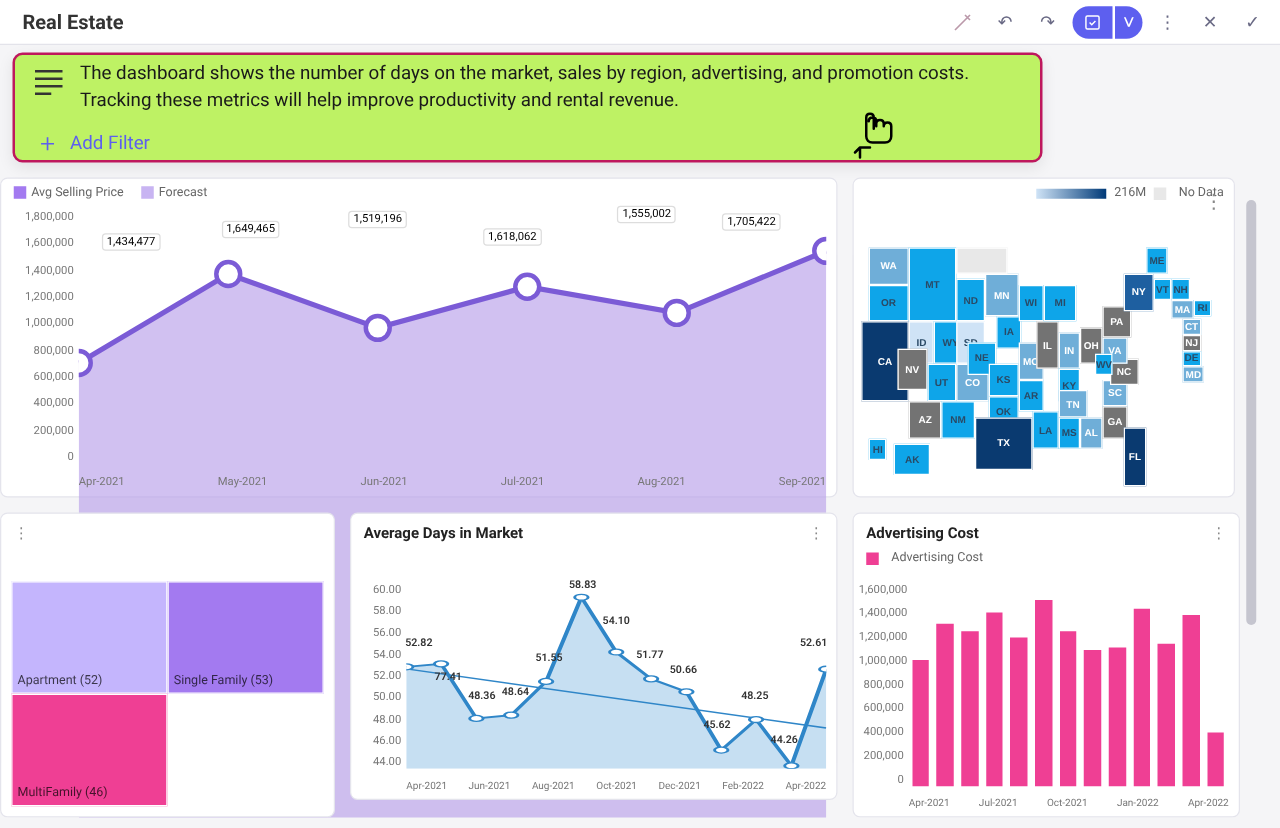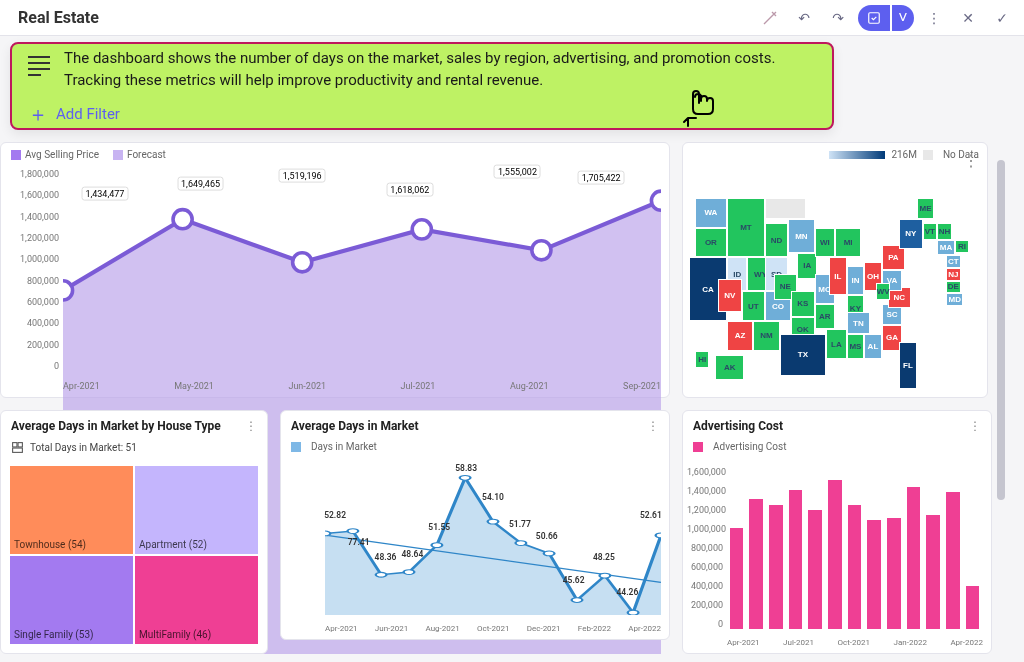--- a/index.html
+++ b/index.html
@@ -36,23 +36,23 @@
   .dlabel{position:absolute;font-size:9px;background:#fff;border:1px solid #ddd;border-radius:3px;padding:1px 3px;transform:translate(-50%,-160%)}
 
   
   .map-card{position:absolute;top:100px;left:682px;width:306px;height:256px;border:1px solid #e4e4ec;border-radius:6px;background:#fff;padding:6px 8px}
   .map-more{position:absolute;right:8px;top:8px;color:#888;cursor:pointer}
   .map-legend{display:flex;align-items:center;justify-content:flex-end;gap:6px;font-size:10px;color:#666}
   .grad{display:inline-block;width:56px;height:8px;background:linear-gradient(90deg,#cfe3f6,#003a78)}
   .usmap{position:absolute;left:6px;right:6px;top:38px;bottom:4px}
   .state{position:absolute;border:1px solid #fff;display:flex;align-items:center;justify-content:center;font-size:8px;font-weight:700;color:#fff;font-family:Arial}
   .s1{background:#cfe3f6;color:#2a4a66}
-  .s2{background:#22c55e;color:#2a4a66}
+  .s2{background:#0ea5e9;color:#2a4a66}
   .s3{background:#6faed8}
-  .s4{background:#ef4444}
+  .s4{background:#737373}
   .s5{background:#1e5fa0}
   .s6{background:#0a3a70}
   .ne{background:#e8e8e8;color:#aaa}
 
   
   .card{position:absolute;border:1px solid #e4e4ec;border-radius:6px;background:#fff}
   .card-head{display:flex;justify-content:space-between;align-items:center;padding:8px 10px;font-size:12px;font-weight:700;color:#222}
   .card-more{color:#888;cursor:pointer;font-weight:400}
   .tree{left:0;top:368px;width:268px;height:244px}
   .tree-sub{font-size:10px;color:#444;padding:0 10px 6px;display:flex;align-items:center;gap:6px}
@@ -231,48 +231,45 @@
       <div class="state s4" style="left:88%;top:41%;width:5%;height:6%">NJ</div>
       <div class="state s2" style="left:88%;top:47%;width:5%;height:6%">DE</div>
       <div class="state s3" style="left:88%;top:53%;width:6%;height:6%">MD</div>
       <div class="state s2" style="left:2%;top:80%;width:5%;height:8%">HI</div>
       <div class="state s2" style="left:9%;top:82%;width:10%;height:12%">AK</div>
     </div>
   </div>
 
   <div class="card tree">
     <div class="card-head">
-        <span>Average Days in Market by House Type</span>
         <span class="card-more">⋮</span>
       </div>
-    <div class="tree-sub">
-        <svg width="13" height="13" viewBox="0 0 24 24" fill="none" stroke="#555" stroke-width="2">
-          <rect x="3" y="3" width="8" height="8"></rect>
-          <rect x="13" y="3" width="8" height="8"></rect>
-          <rect x="3" y="13" width="18" height="8"></rect>
-        </svg>
-        <span>Total Days in Market: 51</span>
-      </div>
     <div class="treemap">
-      <div class="tm tm1">Townhouse (54)</div>
       <div class="tm tm2">Apartment (52)</div>
       <div class="tm tm3">Single Family (53)</div>
       <div class="tm tm4">MultiFamily (46)</div>
     </div>
   </div>
 
   <div class="card daysm">
     <div class="card-head">
         <span>Average Days in Market</span>
         <span class="card-more">⋮</span>
       </div>
-    <div class="mini-legend">
-        <span class="sq sq-blue"></span>
-        <span>Days in Market</span>
-      </div>
+    <div class="mini-y">
+      <span>60.00</span>
+        <span>58.00</span>
+        <span>56.00</span>
+        <span>54.00</span>
+        <span>52.00</span>
+        <span>50.00</span>
+        <span>48.00</span>
+        <span>46.00</span>
+        <span>44.00</span>
+    </div>
     <div class="mini-plot">
       <svg viewBox="0 0 100 100" preserveAspectRatio="none" style="width:100%;height:100%">
         <polygon fill="#aed2ec" opacity=".7" points="0,44.9 8.3,43.3 16.7,72.8 25,71 33.3,52.8 41.7,7.3 50,36.9 58.3,51.4 66.7,58.4 75,89.9 83.3,73.4 91.7,98.4 100,46.2 100,100 0,100"></polygon>
         <polyline fill="none" stroke="#2f86c8" stroke-width="1" points="0,44.9 8.3,43.3 16.7,72.8 25,71 33.3,52.8 41.7,7.3 50,36.9 58.3,51.4 66.7,58.4 75,89.9 83.3,73.4 91.7,98.4 100,46.2"></polyline>
         <line x1="0" y1="46" x2="100" y2="78" stroke="#2f86c8" stroke-width=".8" stroke-dasharray="0"></line>
         <g fill="#fff" stroke="#2f86c8" stroke-width=".7">
             <circle r="1.6" cx="0" cy="44.9"></circle>
             <circle r="1.6" cx="8.3" cy="43.3"></circle>
             <circle r="1.6" cx="16.7" cy="72.8"></circle>
             <circle r="1.6" cx="25" cy="71"></circle>

